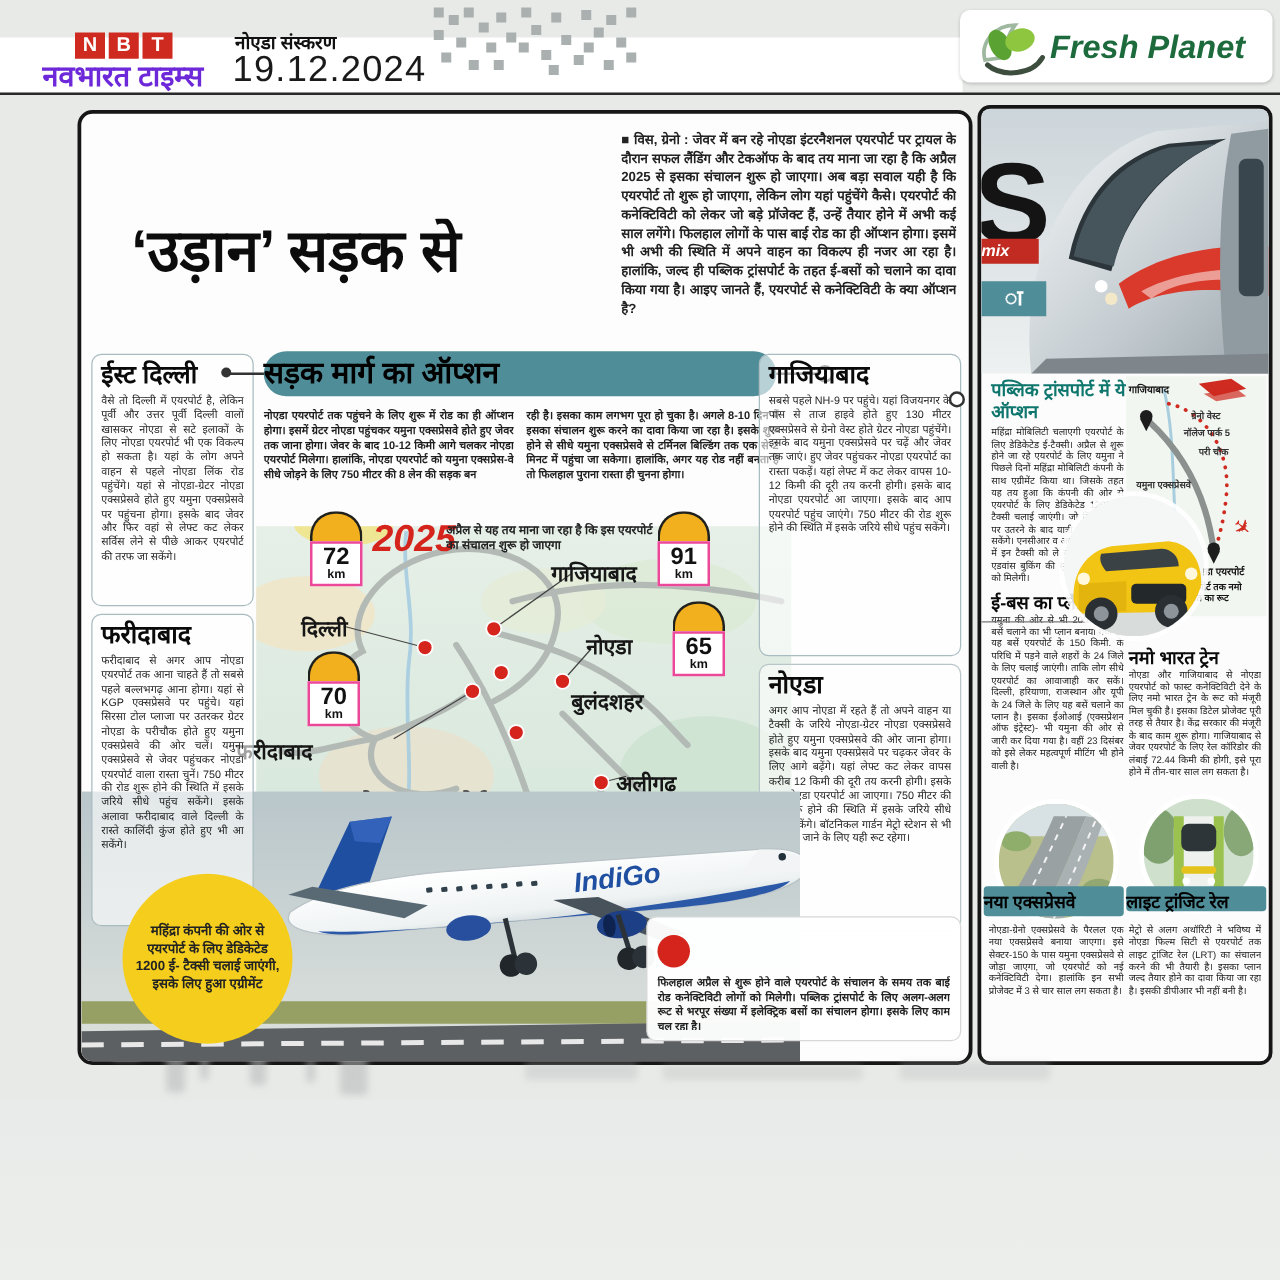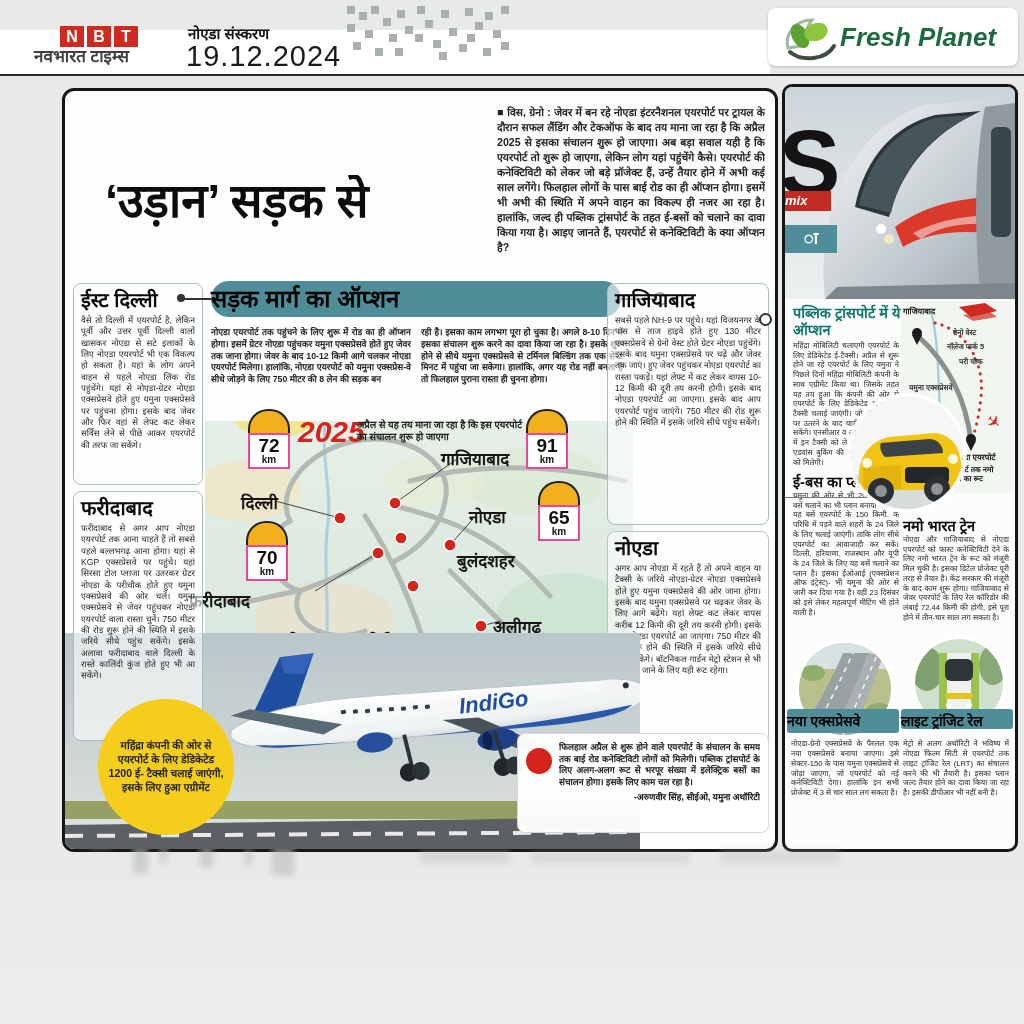--- a/index.html
+++ b/index.html
@@ -21,21 +21,21 @@
 </head>
 <body>
 
 <div class="abs" style="left:0;top:30px;width:770px;height:44px;background:#fff;"></div>
 
 <div class="abs" style="left:60px;top:26px;display:flex;gap:3px;">
   <span style="width:24px;height:21px;background:#cf2a20;color:#fff;font-weight:800;font-size:16px;text-align:center;line-height:21px;">N</span>
   <span style="width:24px;height:21px;background:#cf2a20;color:#fff;font-weight:800;font-size:16px;text-align:center;line-height:21px;">B</span>
   <span style="width:24px;height:21px;background:#cf2a20;color:#fff;font-weight:800;font-size:16px;text-align:center;line-height:21px;">T</span>
 </div>
-<div class="abs" style="left:34px;top:44px;width:150px;font-weight:800;font-size:17px;color:#404040;white-space:nowrap;">नवभारत टाइम्स</div>
+<div class="abs" style="left:34px;top:44px;width:150px;font-weight:800;font-size:23px;color:#6d28d9;white-space:nowrap;">नवभारत टाइम्स</div>
 <div class="abs" style="left:188px;top:23px;font-weight:800;font-size:15px;color:#111;">नोएडा संस्करण</div>
 <div class="abs" style="left:186px;top:40px;font-size:29px;color:#1a1a1a;letter-spacing:1px;">19.12.2024</div>
 
 <svg class="abs" style="left:345px;top:4px;" width="165" height="62" viewBox="0 0 165 62">
   <g fill="#aab0af">
     <rect x="2" y="2" width="8" height="8"></rect>
       <rect x="14" y="8" width="8" height="8"></rect>
       <rect x="2" y="20" width="8" height="8"></rect>
       <rect x="26" y="2" width="8" height="8"></rect>
     <rect x="38" y="14" width="8" height="8"></rect>
@@ -246,21 +246,21 @@
         <circle cx="304" cy="132" r="9" fill="#20262a"></circle>
           <circle cx="316" cy="132" r="9" fill="#2c3338"></circle>
       </g>
     </svg>
   </div>
 
   <div class="abs" style="left:33px;top:608px;width:136px;height:136px;border-radius:50%;background:#f5ce1d;z-index:7;display:flex;align-items:center;justify-content:center;text-align:center;padding:10px;box-sizing:border-box;">
     <div style="font-weight:700;font-size:10.6px;line-height:1.3;color:#222;">महिंद्रा कंपनी की ओर से एयरपोर्ट के लिए डेडिकेटेड 1200 ई- टैक्सी चलाई जाएंगी, इसके लिए हुआ एग्रीमेंट</div>
   </div>
 
-  <div class="abs" style="left:452px;top:642px;width:252px;height:100px;background:rgba(255,255,255,.96);border-radius:8px;border:1px solid #d7d7d7;z-index:8;display:flex;align-items:flex-start;padding:8px;box-sizing:border-box;gap:7px;">
+  <div class="abs" style="left:452px;top:642px;width:252px;height:100px;background:rgba(255,255,255,.96);border-radius:8px;border:1px solid #d7d7d7;z-index:8;display:flex;align-items:flex-start;padding:8px;box-sizing:border-box;gap:7px;flex-direction:column;">
     <div style="flex:0 0 auto;width:26px;height:26px;border-radius:50%;background:#d5241c;margin-top:6px;"></div>
     <div style="overflow:hidden;">
       <div class="jtext" style="font-size:8.8px;line-height:1.33;font-weight:700;color:#222;">फिलहाल अप्रैल से शुरू होने वाले एयरपोर्ट के संचालन के समय तक बाई रोड कनेक्टिविटी लोगों को मिलेगी। पब्लिक ट्रांसपोर्ट के लिए अलग-अलग रूट से भरपूर संख्या में इलेक्ट्रिक बसों का संचालन होगा। इसके लिए काम चल रहा है।</div>
       <div style="font-size:8.8px;font-weight:800;color:#111;text-align:right;margin-top:2px;">-अरुणवीर सिंह, सीईओ, यमुना अथॉरिटी</div>
     </div>
   </div>
 
   <div class="abs sec-box" style="left:542px;top:192px;width:162px;height:242px;">
     <div class="sec-title" style="font-size:20px;">गाजियाबाद</div>
     <div class="jtext" style="font-size:8.6px;line-height:1.32;height:198px;">सबसे पहले NH-9 पर पहुंचे। यहां विजयनगर के पास से ताज हाइवे होते हुए 130 मीटर एक्सप्रेसवे से ग्रेनो वेस्ट होते ग्रेटर नोएडा पहुंचेंगे। इसके बाद यमुना एक्सप्रेसवे पर चढ़ें और जेवर तक जाएं। हुए जेवर पहुंचकर नोएडा एयरपोर्ट का रास्ता पकड़ें। यहां लेफ्ट में कट लेकर वापस 10-12 किमी की दूरी तय करनी होगी। इसके बाद नोएडा एयरपोर्ट आ जाएगा। इसके बाद आप एयरपोर्ट पहुंच जाएंगे। 750 मीटर की रोड शुरू होने की स्थिति में इसके जरिये सीधे पहुंच सकेंगे।</div>

